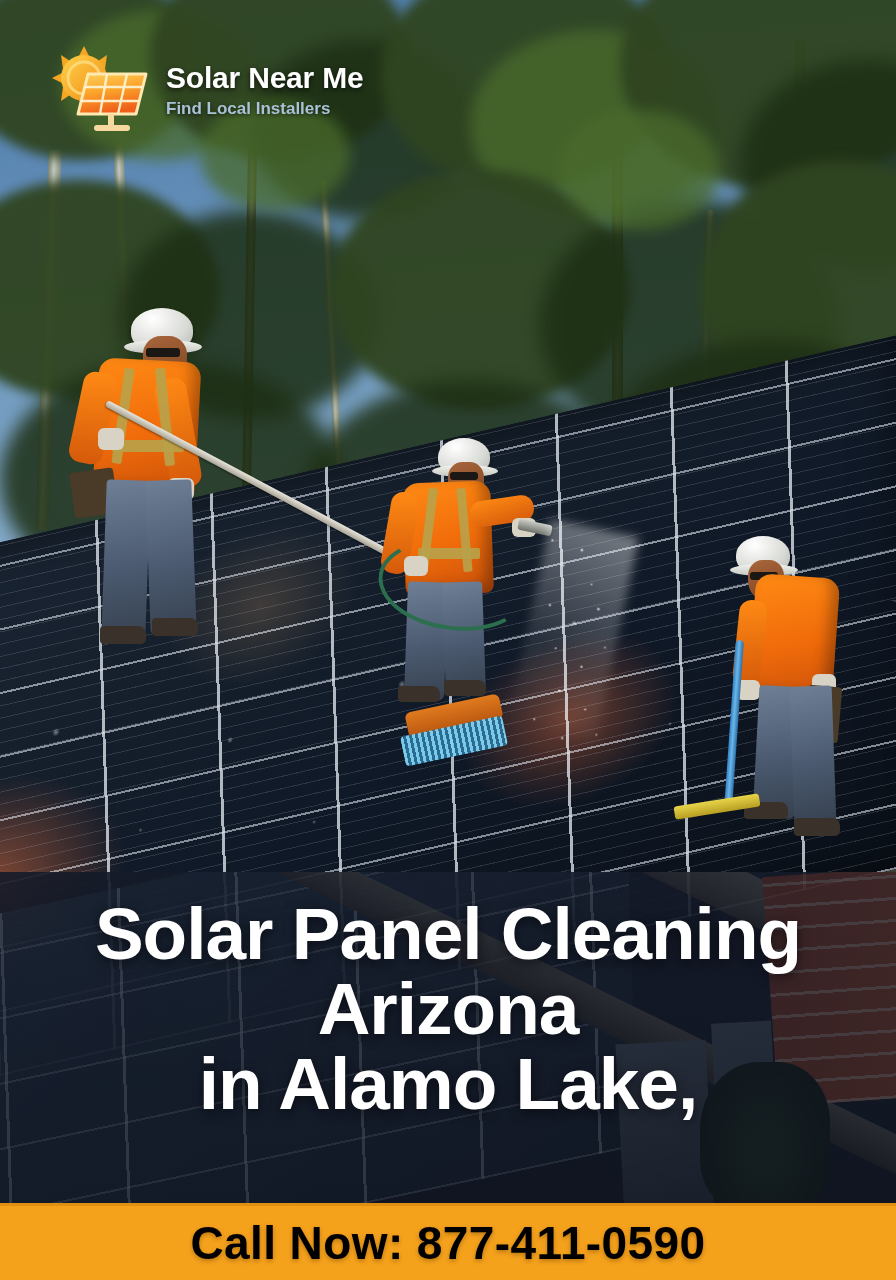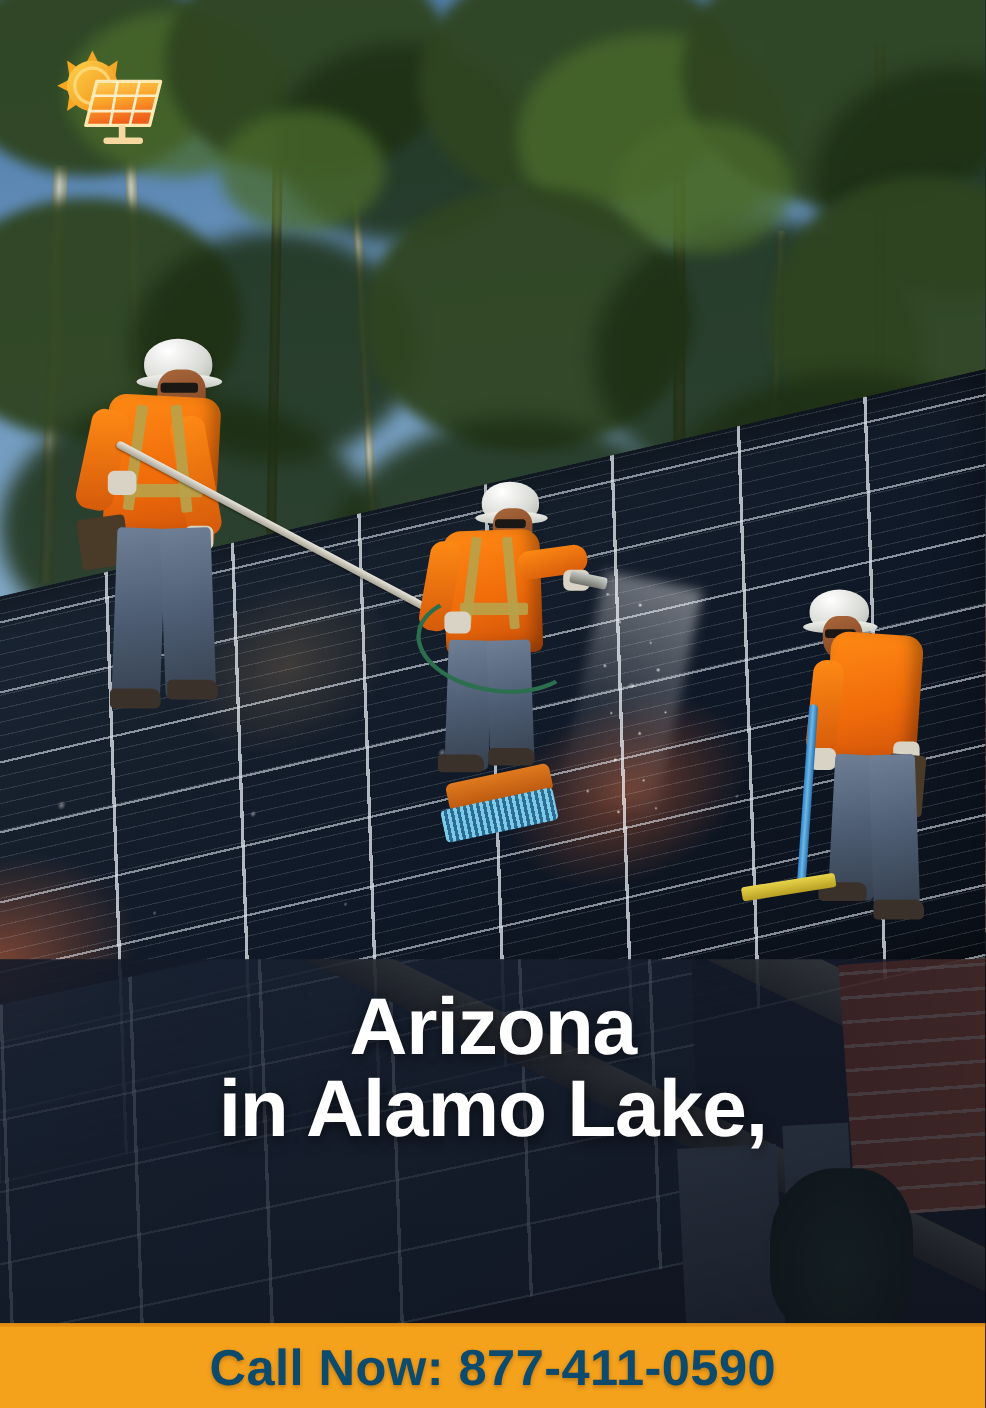--- a/index.html
+++ b/index.html
@@ -313,21 +313,21 @@
 
   
   .cta {
     position:absolute; left:0; top:1203px; width:896px; height:77px;
     background:#f4a11c;
     display:flex; align-items:center; justify-content:center;
     z-index:25;
     border-top:3px solid #e08f12;
   }
   .cta .label {
-    color:#0c4a6e; font-size:46px; font-weight:bold; letter-spacing:.4px;
+    color:#000000; font-size:46px; font-weight:bold; letter-spacing:.4px;
     text-shadow:0 2px 4px rgba(120,70,0,.45);
     white-space:nowrap;
   }
 </style>
 </head>
 <body>
 
 <div class="poster">
 
   <div class="scene">
@@ -483,36 +483,41 @@
           <line x1="65" y1="30" x2="58" y2="70"></line>
           <line x1="85" y1="30" x2="76" y2="70"></line>
           <line x1="42.5" y1="43" x2="100.5" y2="43"></line>
           <line x1="39" y1="57" x2="97" y2="57"></line>
         </g>
 
         <rect x="66" y="70" width="6" height="12" fill="#f7d9a0"></rect>
         <rect x="52" y="81" width="36" height="6" rx="3" fill="#f7d9a0"></rect>
       </svg>
     </div>
+    <div class="logo-text">
+      <span class="brand">Solar Near Me</span>
+      <span class="tagline">Find Local Installers</span>
+    </div>
   </div>
 
   <div class="titleBand">
     <div class="bandPhoto">
       <div class="bandPanel">
         <div class="bandPanelGrid"></div>
       </div>
       <div class="bandBeam"></div>
       <div class="bandBeam2"></div>
       <div class="bandBrick"></div>
       <div class="bandWindow" style="left:620px; top:170px; width:90px; height:175px; transform:rotate(-3deg);"></div>
       <div class="bandWindow" style="left:716px; top:150px; width:60px; height:190px; transform:rotate(-3deg);"></div>
       <div class="bandShrub"></div>
     </div>
 
     <h1 class="title">
+      <span class="ln">Solar Panel Cleaning</span>
       <span class="ln">Arizona</span>
       <span class="ln">in Alamo Lake,</span>
     </h1>
   </div>
 
   <div class="cta">
     <span class="label">Call Now: 877-411-0590</span>
   </div>
 
 </div>

